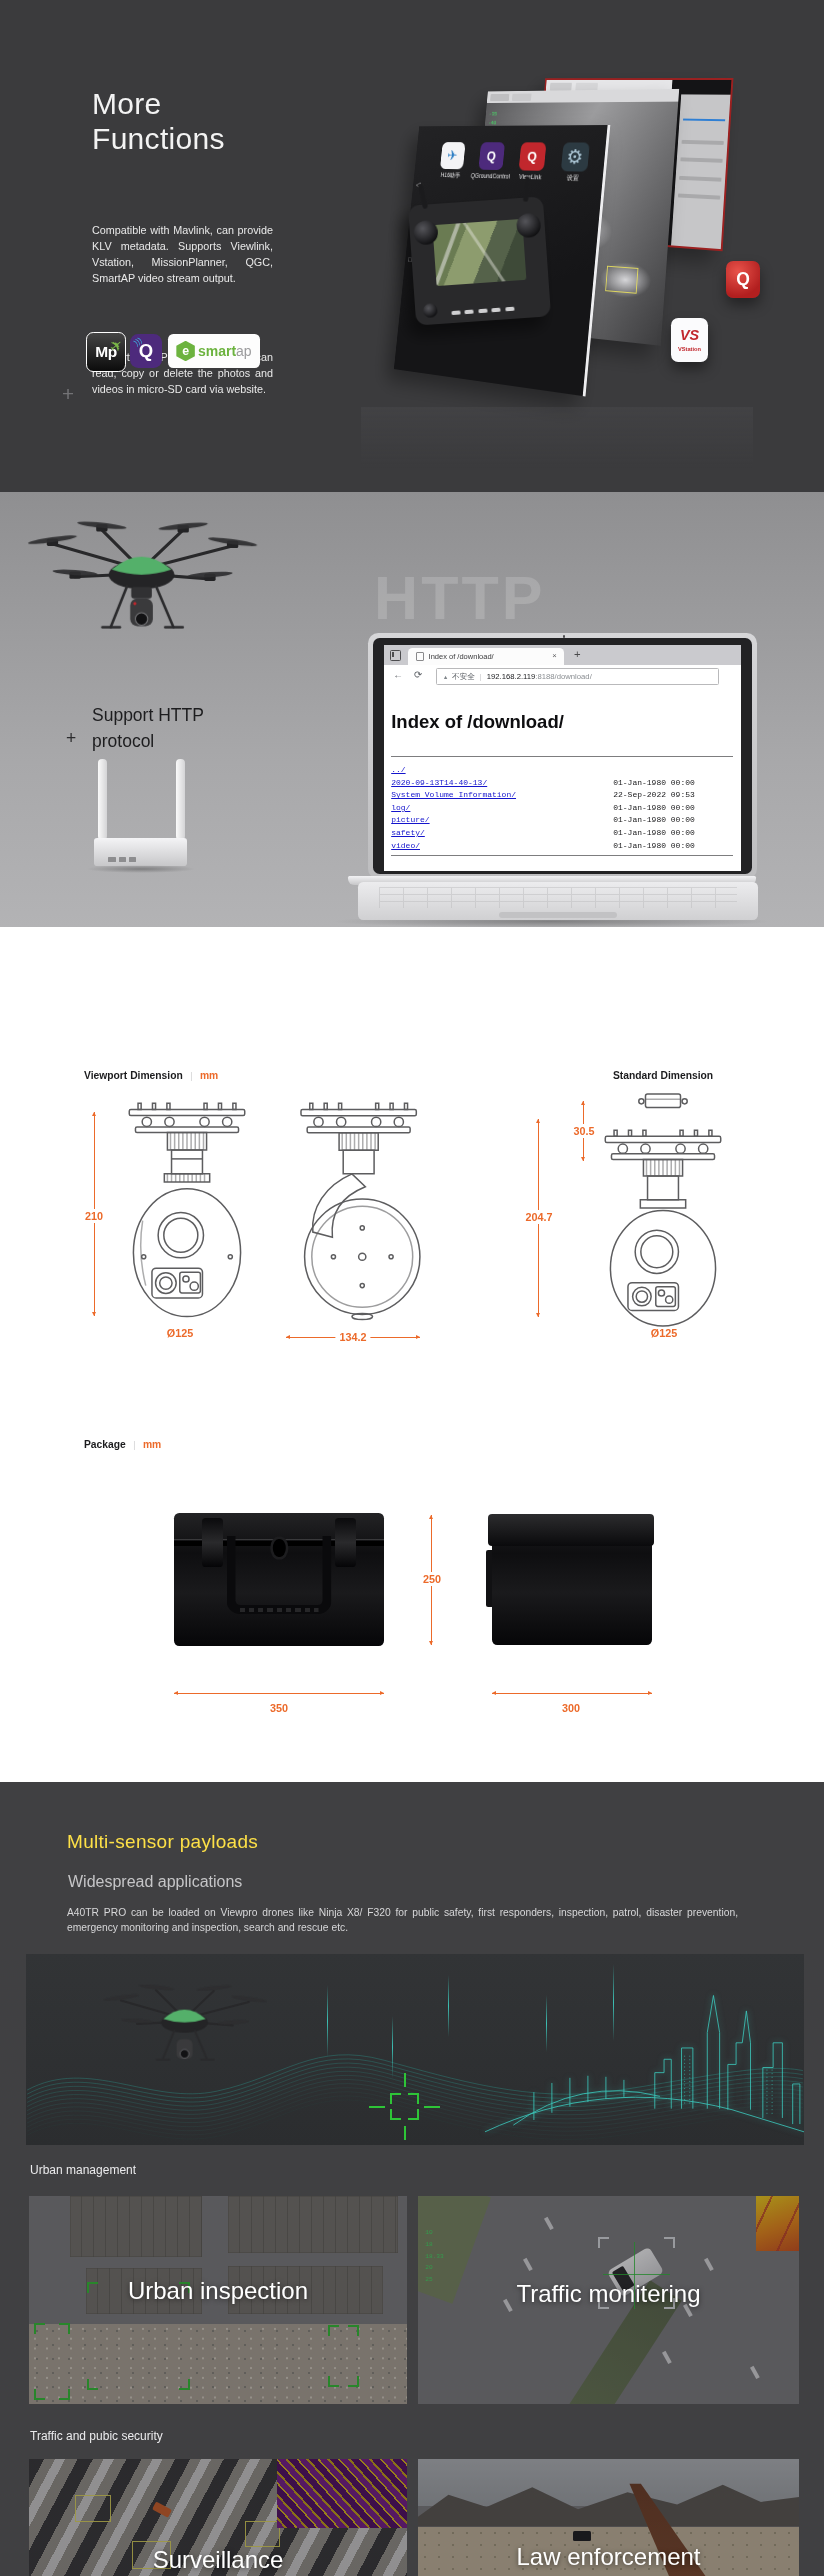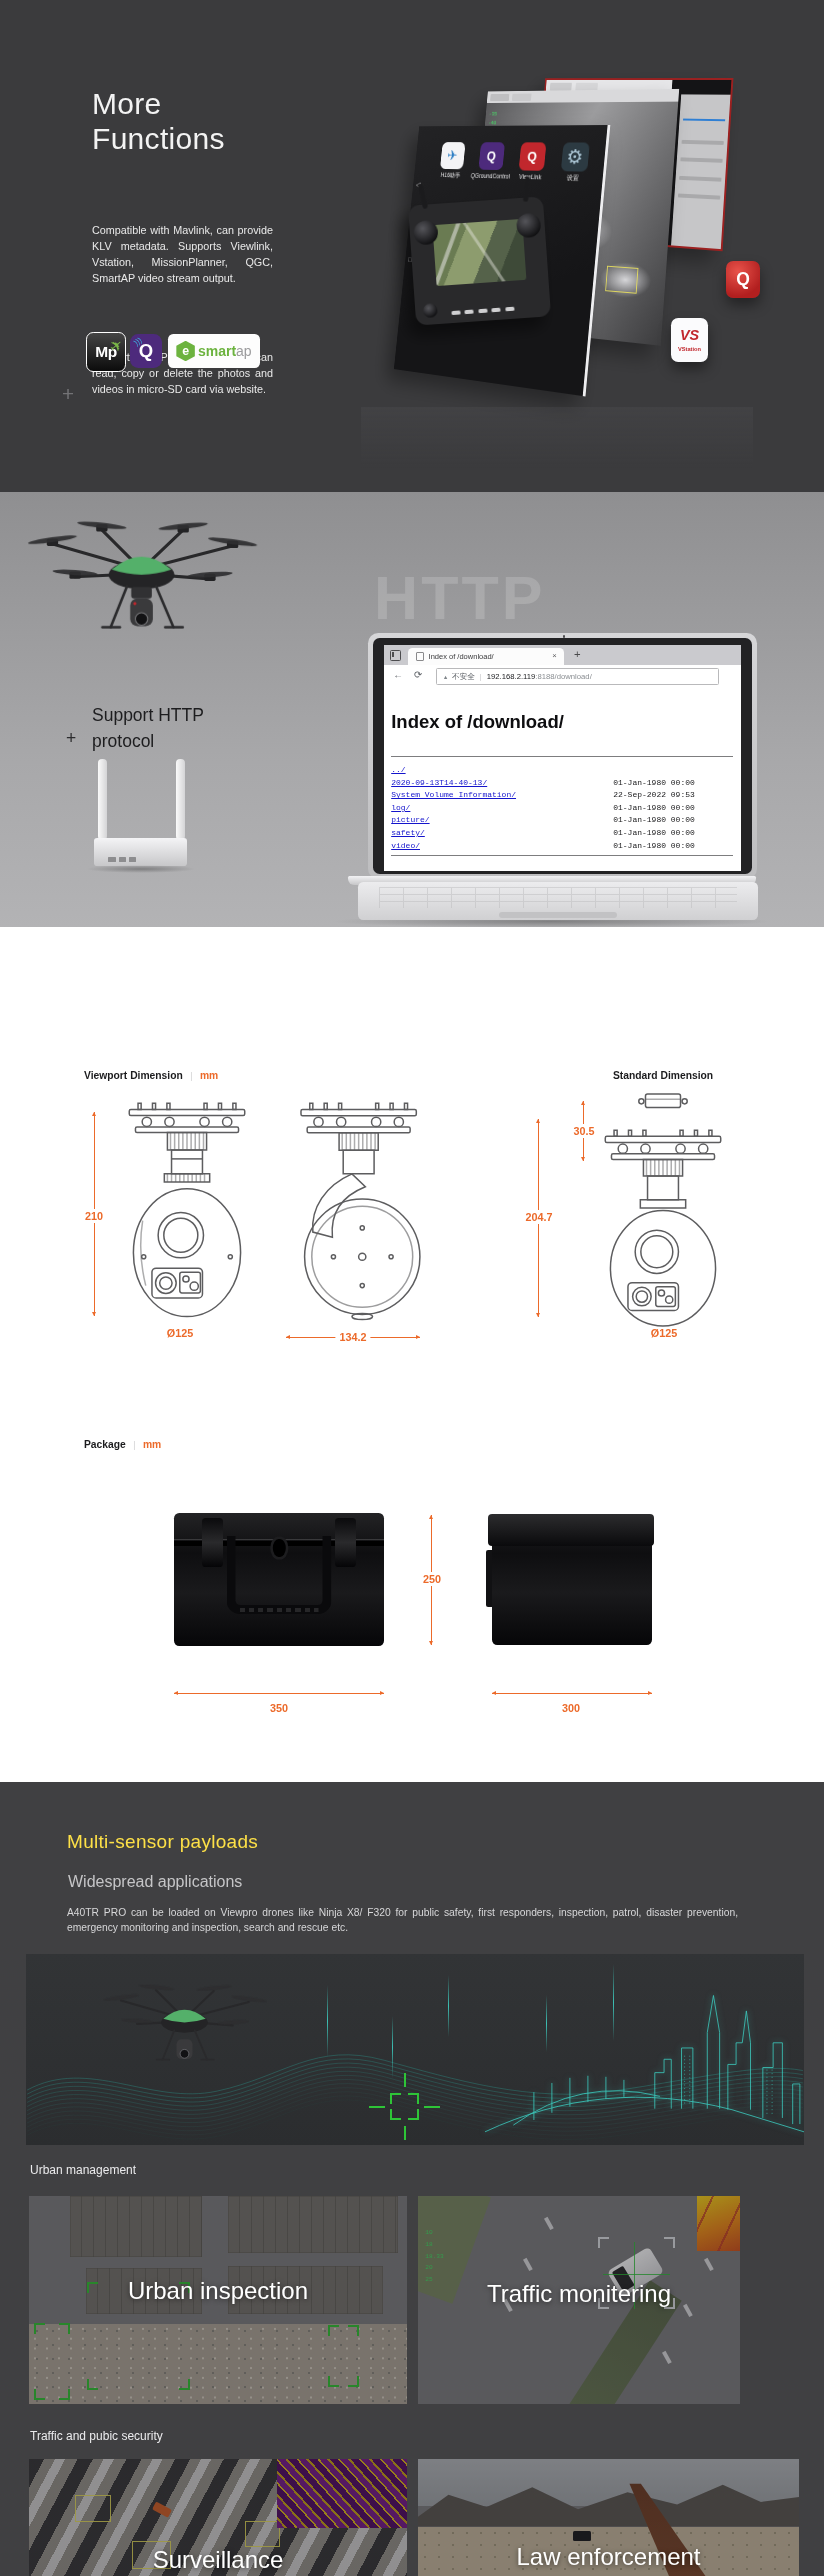--- a/index.html
+++ b/index.html
@@ -687,21 +687,21 @@
       <div class="roof" style="left:199px;top:0;width:170px;height:57px;"></div>
       <div class="roof" style="left:57px;top:72px;width:116px;height:46px;"></div>
       <div class="roof" style="left:199px;top:70px;width:155px;height:48px;"></div>
       <div class="rubble" style="left:0;top:128px;width:378px;height:80px;"></div>
       <div class="cbr" style="left:58px;top:86px;width:103px;height:108px;--c:#36c437;"></div>
       <div class="cbr" style="left:5.2px;top:127px;width:36px;height:77px;--c:#36c437;"></div>
       <div class="cbr" style="left:299px;top:129px;width:31px;height:62px;--c:#36c437;"></div>
       <div class="shade"></div>
       <div class="ctitle" style="top:81px;">Urban inspection</div>
     </div>
-    <div class="card" style="left:418px;top:414px;width:322px;height:208px;background:linear-gradient(115deg,#93959780%,#87898b);">
+    <div class="card" style="left:418px;top:414px;width:381px;height:208px;background:linear-gradient(115deg,#93959780%,#87898b);">
       <div style="position:absolute;left:-20.6px;top:-15.5px;width:77px;height:113px;background:#7d8a64;transform:rotate(20deg);"></div>
       <div class="median" style="left:170px;top:77px;width:38px;height:216px;"></div>
       <span class="dash" style="left:129px;top:20.6px;"></span>
       <span class="dash" style="left:108px;top:62px;"></span>
       <span class="dash" style="left:88px;top:103px;"></span>
       <span class="dash" style="left:289px;top:62px;"></span>
       <span class="dash" style="left:268px;top:108px;"></span>
       <span class="dash" style="left:247px;top:155px;"></span>
       <span class="dash" style="left:335px;top:170px;"></span>
       <div class="van" style="left:193px;top:61px;"></div>

